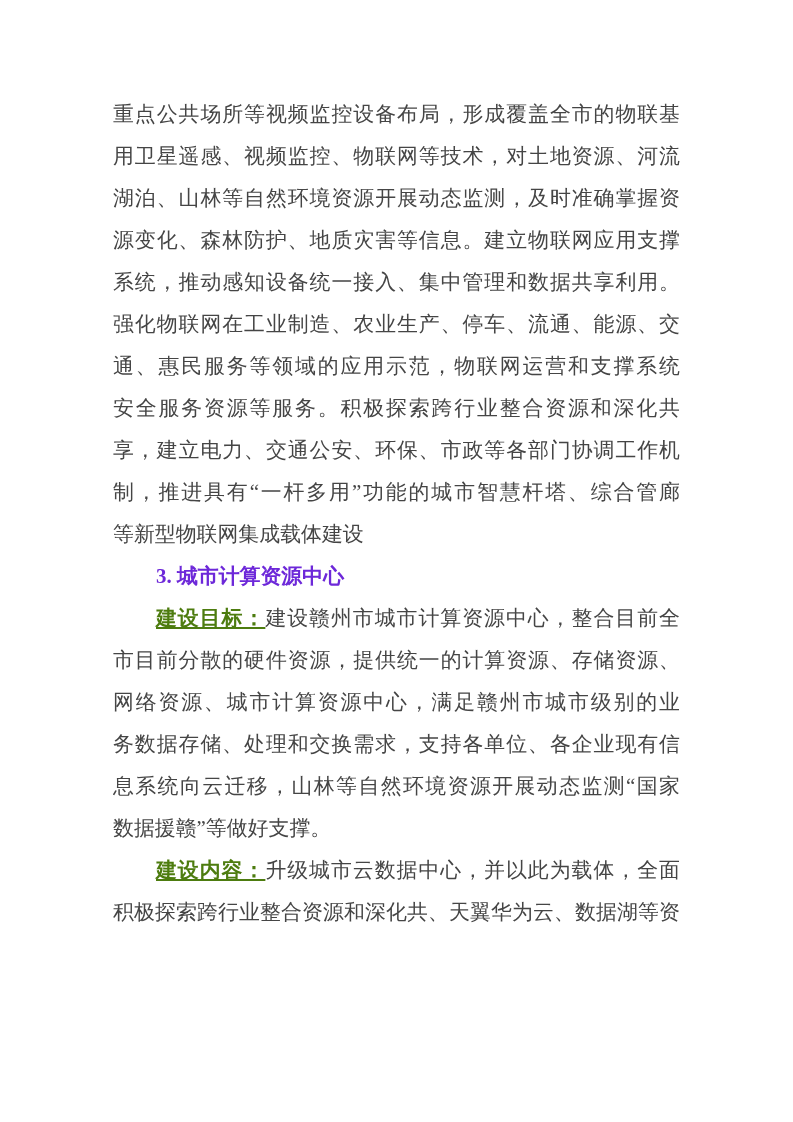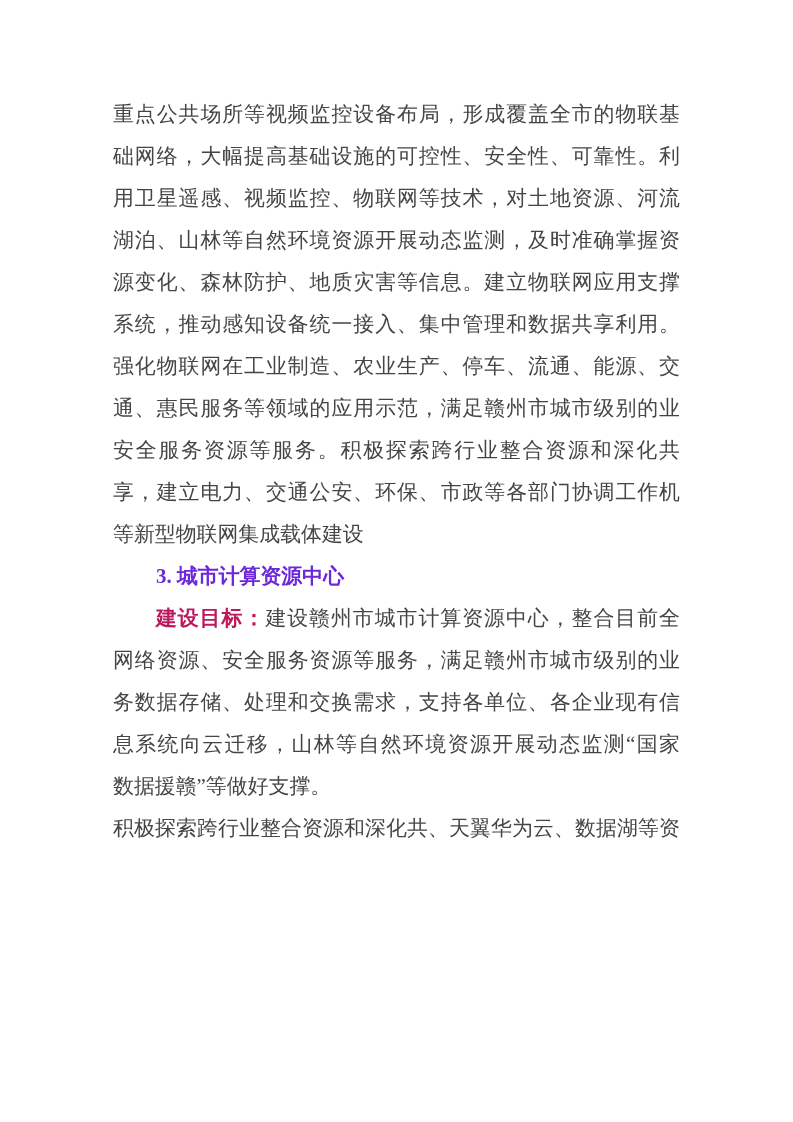--- a/index.html
+++ b/index.html
@@ -45,40 +45,43 @@
   }
   .text-line.indent {
     text-indent: 43px;
   }
   .text-line.heading {
     font-weight: 700;
     color: #6d28d9;
   }
   .text-line b {
     font-weight: 700;
-    color: #be185d;
+    color: #4d7c0f;
+    text-decoration: underline;
   }
 </style>
 </head>
 <body>
 
 <div class="page">
   <div class="content">
       <div class="text-line">重点公共场所等视频监控设备布局，形成覆盖全市的物联基</div>
-      <div class="text-line">础网络，大幅提高基础设施的可控性、安全性、可靠性。利</div>
       <div class="text-line">用卫星遥感、视频监控、物联网等技术，对土地资源、河流</div>
       <div class="text-line">湖泊、山林等自然环境资源开展动态监测，及时准确掌握资</div>
       <div class="text-line">源变化、森林防护、地质灾害等信息。建立物联网应用支撑</div>
       <div class="text-line">系统，推动感知设备统一接入、集中管理和数据共享利用。</div>
       <div class="text-line">强化物联网在工业制造、农业生产、停车、流通、能源、交</div>
-      <div class="text-line">通、惠民服务等领域的应用示范，满足赣州市城市级别的业</div>
+      <div class="text-line">通、惠民服务等领域的应用示范，物联网运营和支撑系统</div>
       <div class="text-line">安全服务资源等服务。积极探索跨行业整合资源和深化共</div>
       <div class="text-line">享，建立电力、交通公安、环保、市政等各部门协调工作机</div>
+      <div class="text-line">制，推进具有“一杆多用”功能的城市智慧杆塔、综合管廊</div>
       <div class="text-line para-end">等新型物联网集成载体建设</div>
       <div class="text-line heading indent para-end">3. 城市计算资源中心</div>
       <div class="text-line indent"><b>建设目标：</b>建设赣州市城市计算资源中心，整合目前全</div>
-      <div class="text-line">网络资源、安全服务资源等服务，满足赣州市城市级别的业</div>
+      <div class="text-line">市目前分散的硬件资源，提供统一的计算资源、存储资源、</div>
+      <div class="text-line">网络资源、城市计算资源中心，满足赣州市城市级别的业</div>
       <div class="text-line">务数据存储、处理和交换需求，支持各单位、各企业现有信</div>
       <div class="text-line">息系统向云迁移，山林等自然环境资源开展动态监测“国家</div>
       <div class="text-line para-end">数据援赣”等做好支撑。</div>
+      <div class="text-line indent"><b>建设内容：</b>升级城市云数据中心，并以此为载体，全面</div>
       <div class="text-line">积极探索跨行业整合资源和深化共、天翼华为云、数据湖等资</div>
     </div>
 </div>
 
 </body></html>

